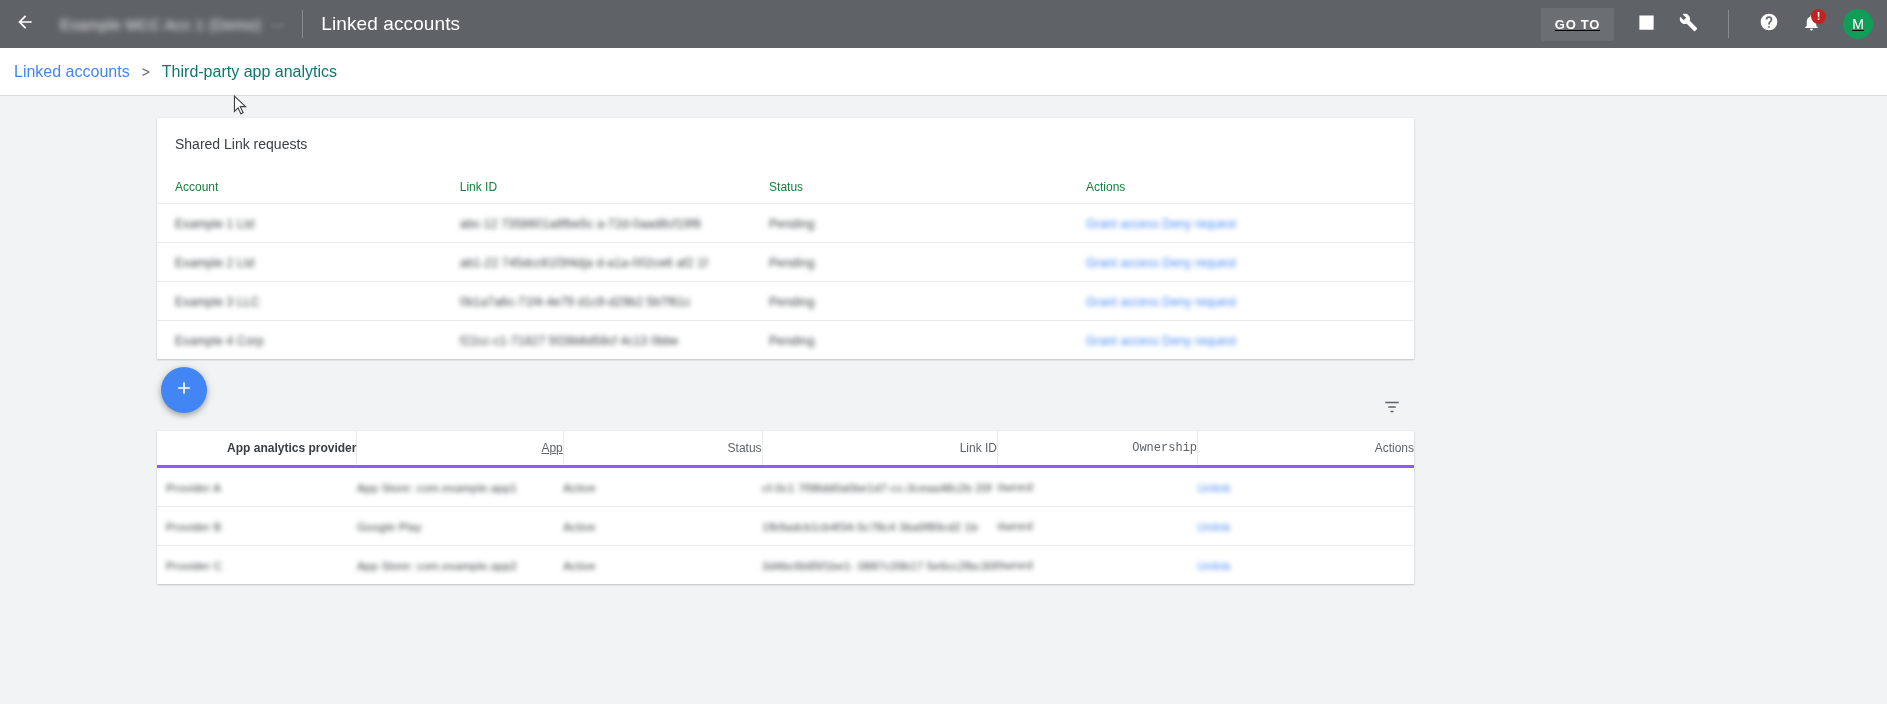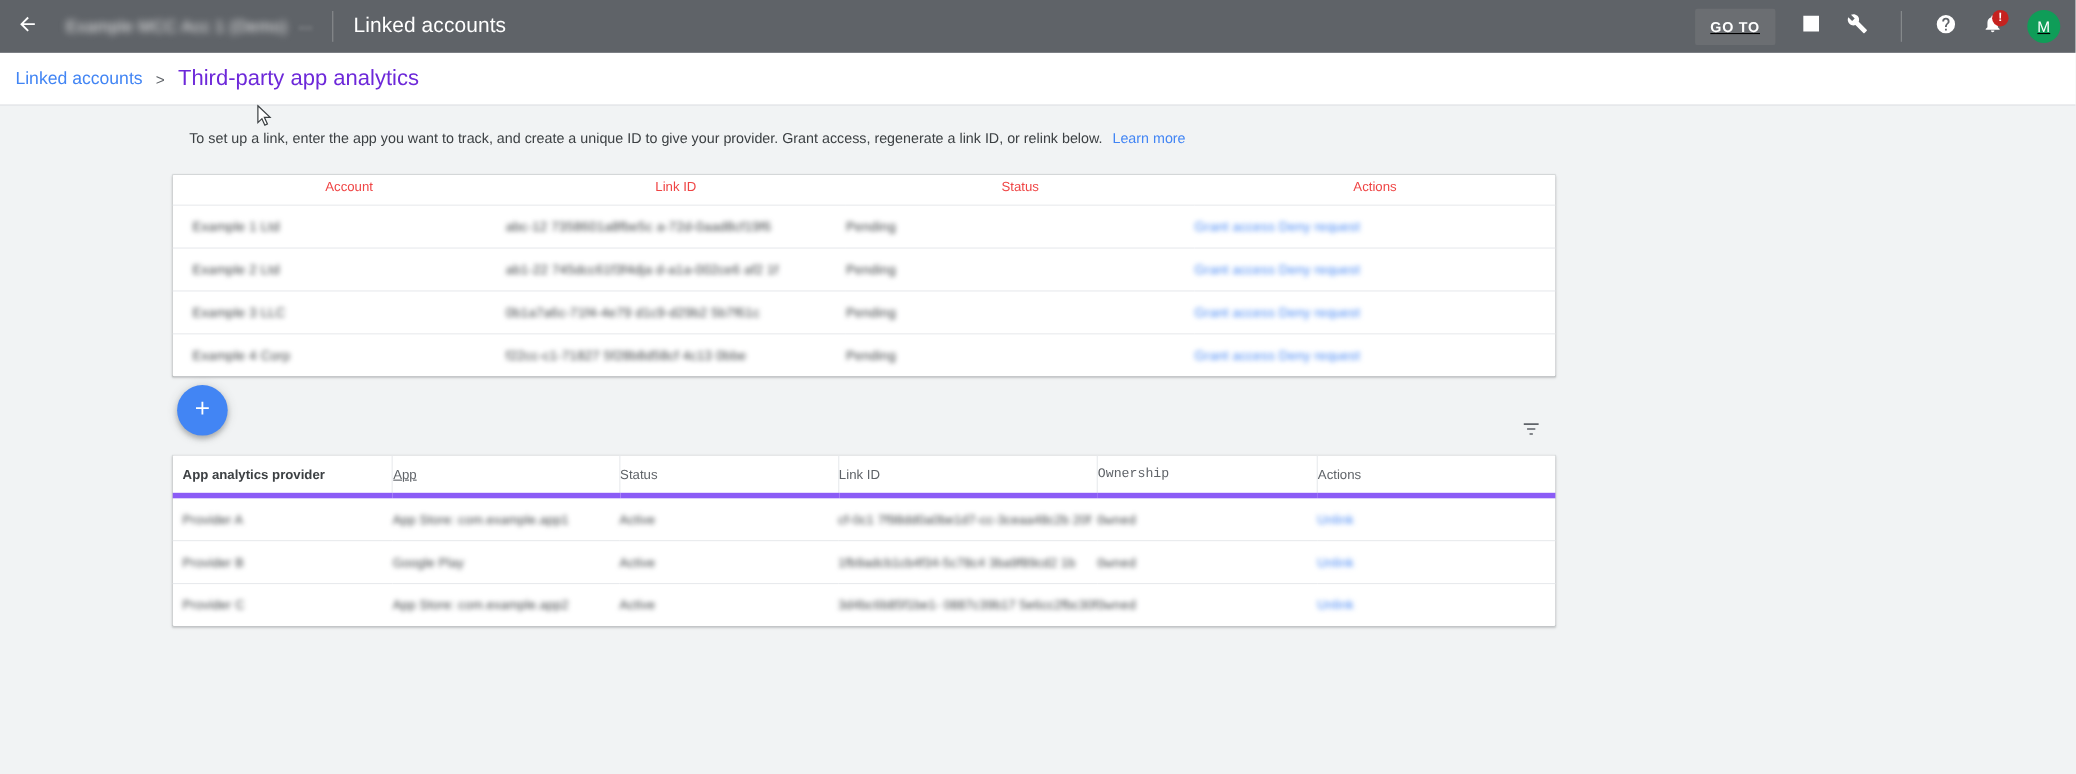--- a/index.html
+++ b/index.html
@@ -130,22 +130,22 @@
     font-size: 16px;
     cursor: pointer;
     text-decoration: none;
   }
   .crumb-sep {
     color: #5f6368;
     font-size: 14px;
     margin: 0 12px;
   }
   .crumb-current {
-    color: #6d28d9;
-    font-size: 20px;
+    color: #0f766e;
+    font-size: 16px;
   }
 
   
   .main {
     background: #f1f3f4;
     height: calc(704px - 48px - 49px);
     overflow: hidden;
     padding-top: 0;
   }
   .desc {
@@ -174,22 +174,22 @@
     color: #3c4043;
     padding: 18px 0 0 18px;
   }
 
   table { border-collapse: collapse; width: 100%; }
 
   .tbl1 { margin-top: 24px; }
   .tbl1 th {
     font-size: 12px;
     font-weight: 400;
-    color: #ef4444;
-    text-align: center;
+    color: #15803d;
+    text-align: left;
     padding: 4px 0 9px 0;
     border-bottom: 1px solid #e8eaed;
   }
   .tbl1 td {
     padding: 10px 0 10px 0;
     border-bottom: 1px solid #e8eaed;
     height: 31px;
     vertical-align: middle;
   }
   .tbl1 tr:last-child td { border-bottom: none; }
@@ -241,23 +241,23 @@
     display: flex; align-items: center; justify-content: center;
     cursor: pointer;
   }
   .filter-btn svg { fill: #5f6368; }
 
   .card-2 { margin-top: 0; }
   .tbl2 th {
     font-size: 12px;
     font-weight: 400;
     color: #5f6368;
-    text-align: left;
+    text-align: right;
     padding: 10px 0 10px 0;
-    border-bottom: 5px solid #8b5cf6;
+    border-bottom: 3px solid #8b5cf6;
     border-right: 1px solid #e8eaed;
     vertical-align: middle;
   }
   .tbl2 th.bold { font-weight: 700; color: #3c4043; }
   .tbl2 th:last-child { border-right: none; }
   .tbl2 td {
     padding: 10px 0 10px 0;
     border-bottom: 1px solid #e8eaed;
     height: 30px;
     vertical-align: middle;
@@ -352,25 +352,23 @@
 
   <span class="cursor">
     <svg width="14" height="20" viewBox="0 0 12 18">
         <path d="M1 1l10 9.5H6.3l2.5 5.4-2.1 1-2.4-5.3L1 14.8z" fill="#fff" stroke="#3c4043" stroke-width="1"></path>
       </svg>
   </span>
 </div>
 
 <div class="main">
 
-  <div class="desc">
-    <span>To set up a link, enter the app you want to track, and create a unique ID to give your provider. Grant access, regenerate a link ID, or relink below.</span><a>Learn more</a>
-  </div>
 
   <div class="card card-1">
+    <div class="card-title">Shared Link requests</div>
 
     <table class="tbl1">
       <thead>
         <tr>
           <th class="col-account">Account</th>
           <th class="col-linkid">Link ID</th>
           <th class="col-status">Status</th>
           <th class="col-actions">Actions</th>
         </tr>
       </thead>

